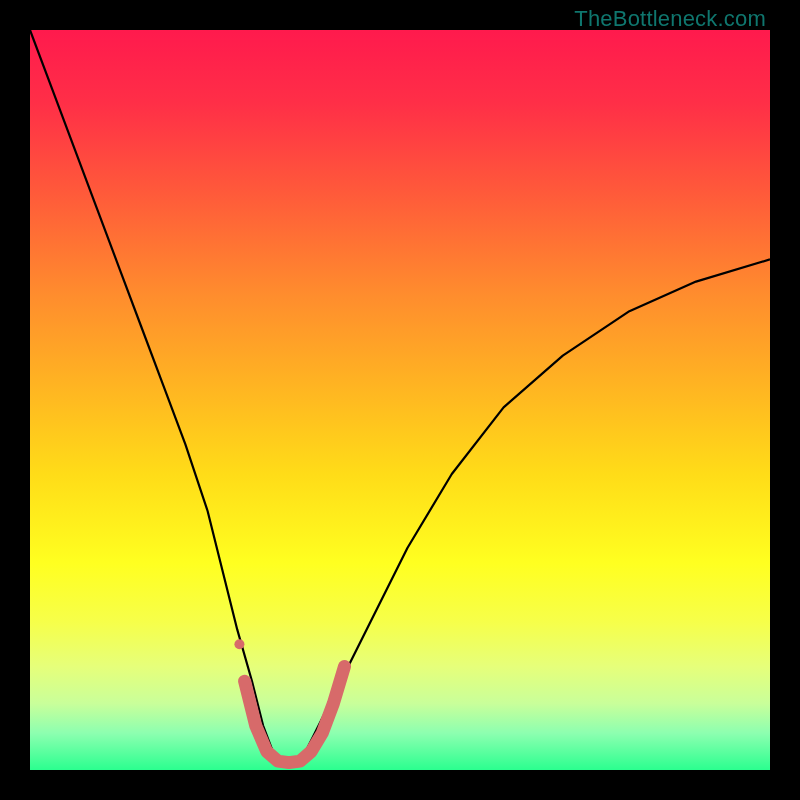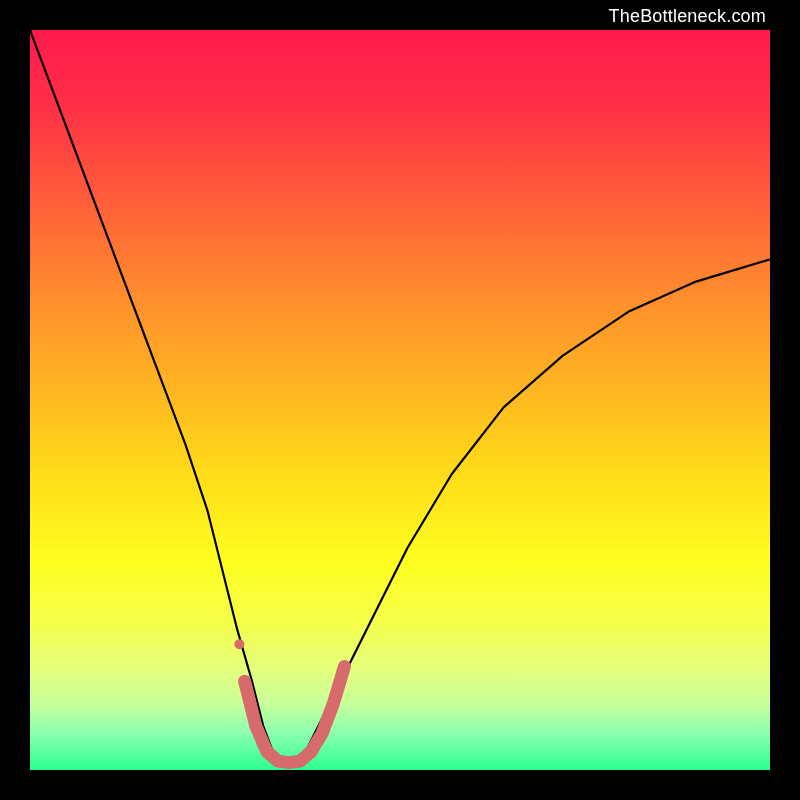--- a/index.html
+++ b/index.html
@@ -23,22 +23,22 @@
     position: absolute;
     left: 0;
     top: 0;
     width: 740px;
     height: 740px;
   }
   .watermark {
     position: absolute;
     top: 6px;
     right: 34px;
-    color: #ffffff;
-    font-size: 18px;
+    color: #0f766e;
+    font-size: 22px;
     font-weight: 500;
     letter-spacing: 0.2px;
   }
 </style>
 </head>
 <body>
 
 <div class="frame">
   <svg class="plot-area" viewBox="0 0 740 740">
     <defs>

